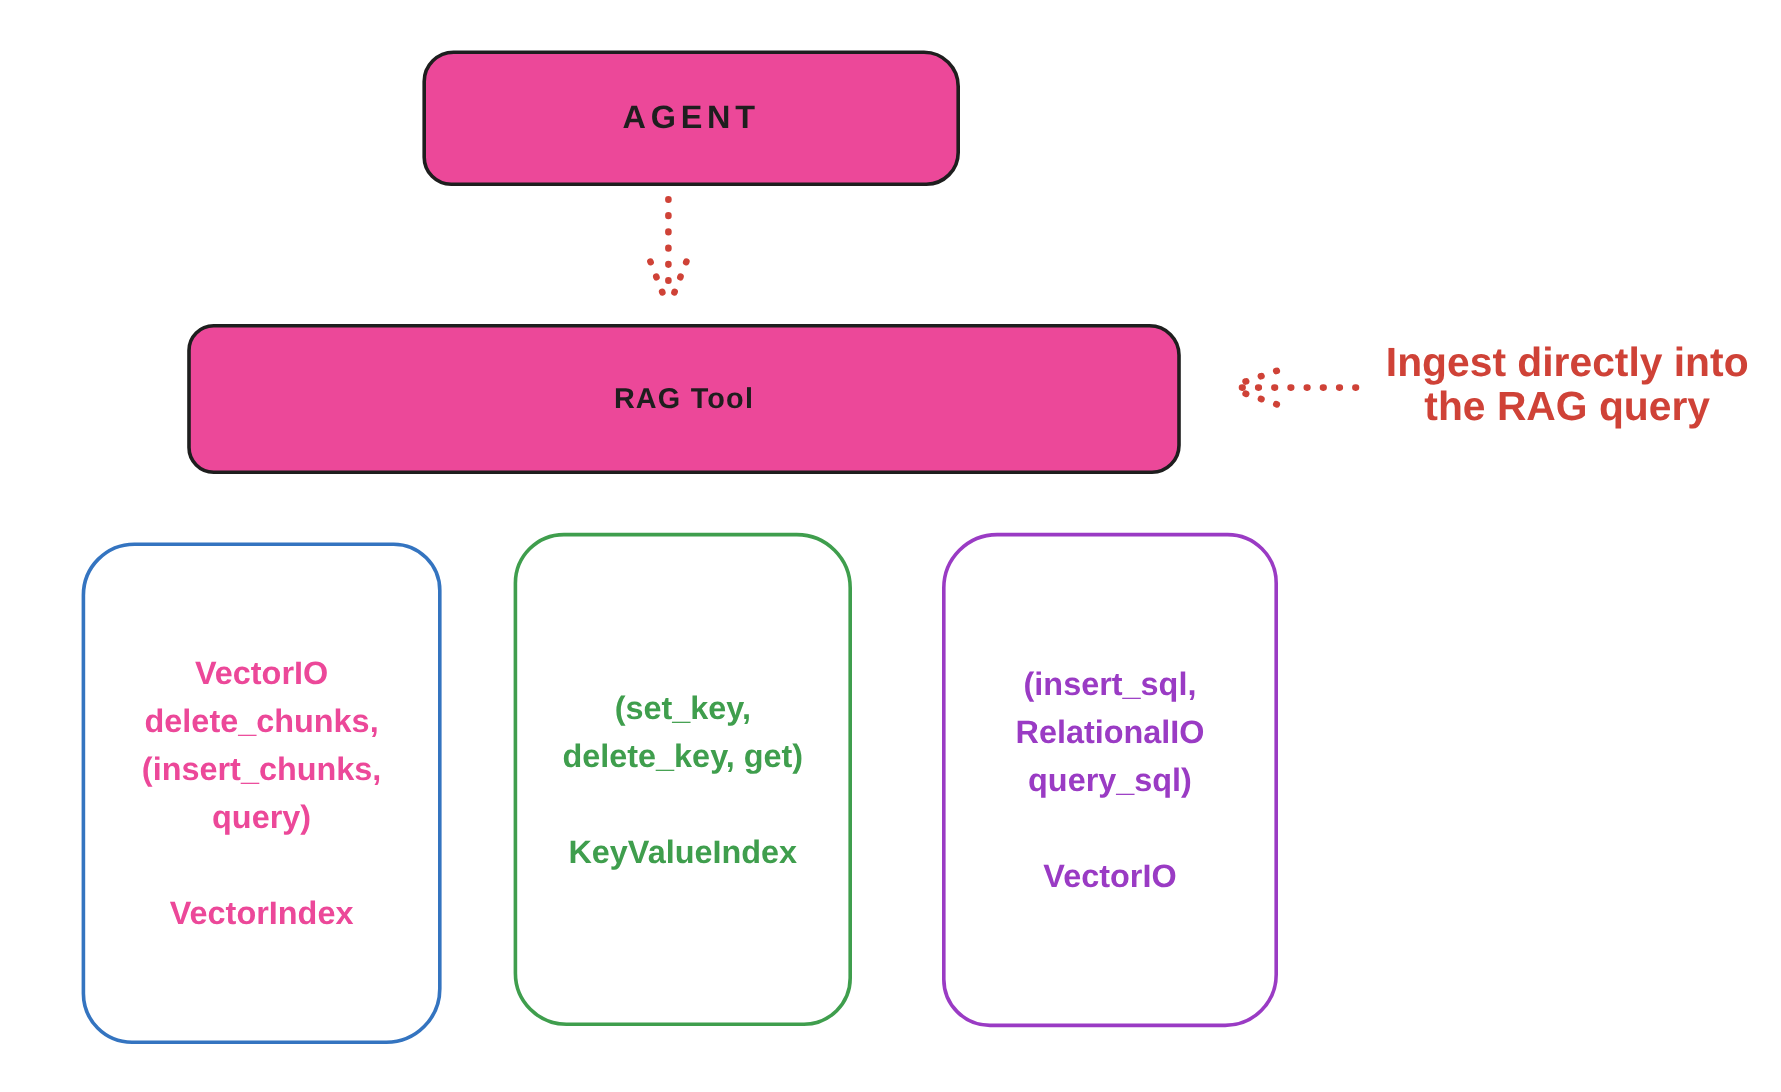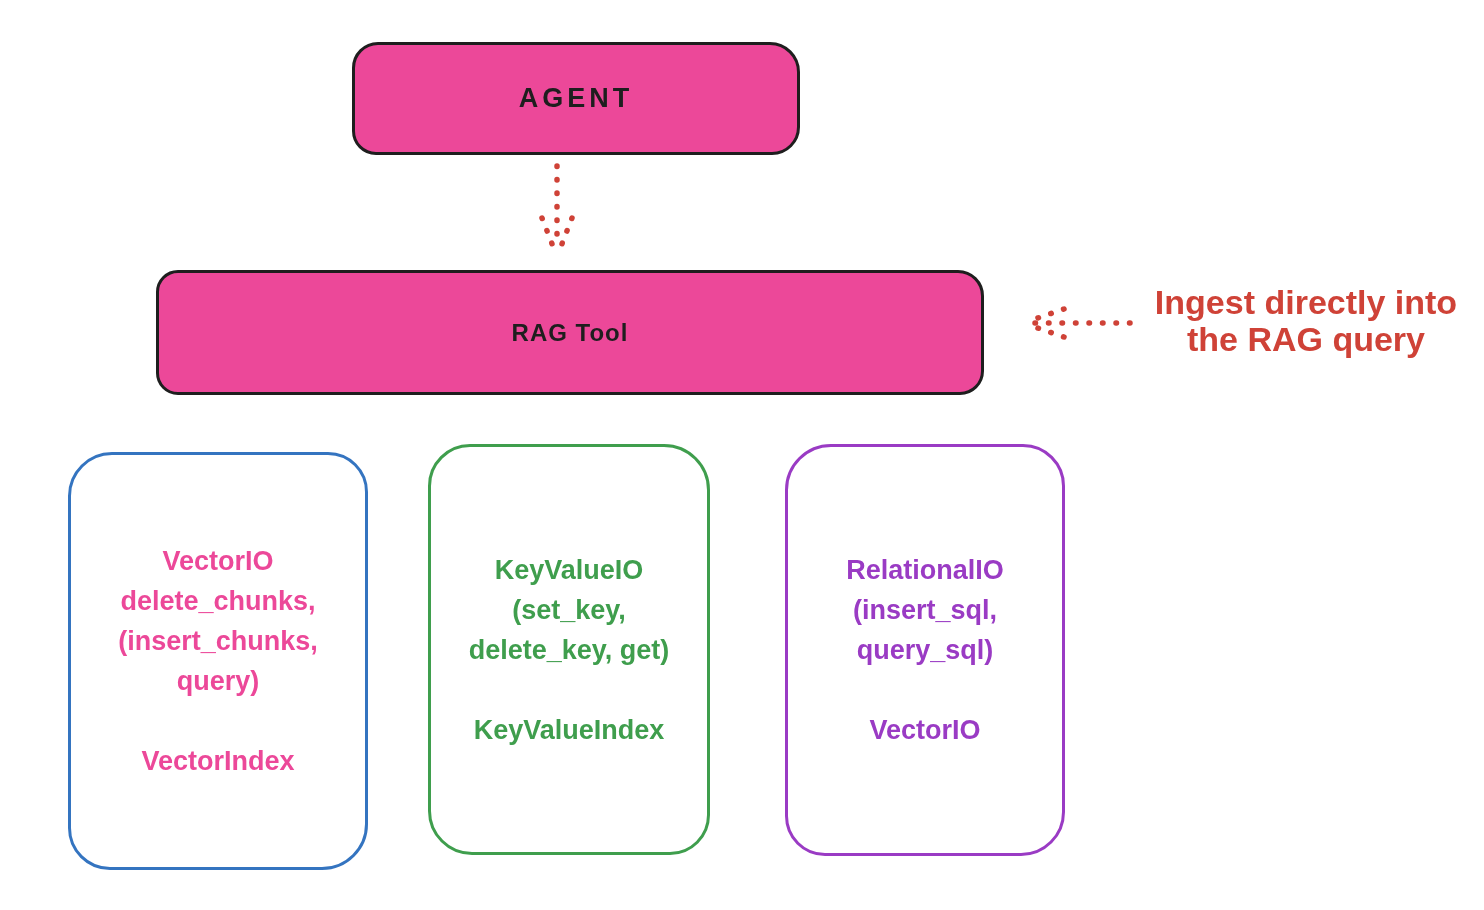--- a/index.html
+++ b/index.html
@@ -141,26 +141,25 @@
 
   <div class="backend backend-vector">
     <span class="line">VectorIO</span>
     <span class="line">delete_chunks,</span>
     <span class="line">(insert_chunks,</span>
     <span class="line">query)</span>
     <span class="index-label">VectorIndex</span>
   </div>
 
   <div class="backend backend-keyvalue">
-    <span class="line">KeyValueIO</span>
     <span class="line">(set_key,</span>
     <span class="line">delete_key, get)</span>
     <span class="index-label">KeyValueIndex</span>
   </div>
 
   <div class="backend backend-relational">
+    <span class="line">(insert_sql,</span>
     <span class="line">RelationalIO</span>
-    <span class="line">(insert_sql,</span>
     <span class="line">query_sql)</span>
     <span class="index-label">VectorIO</span>
   </div>
 
 </div>
 
 </body></html>

